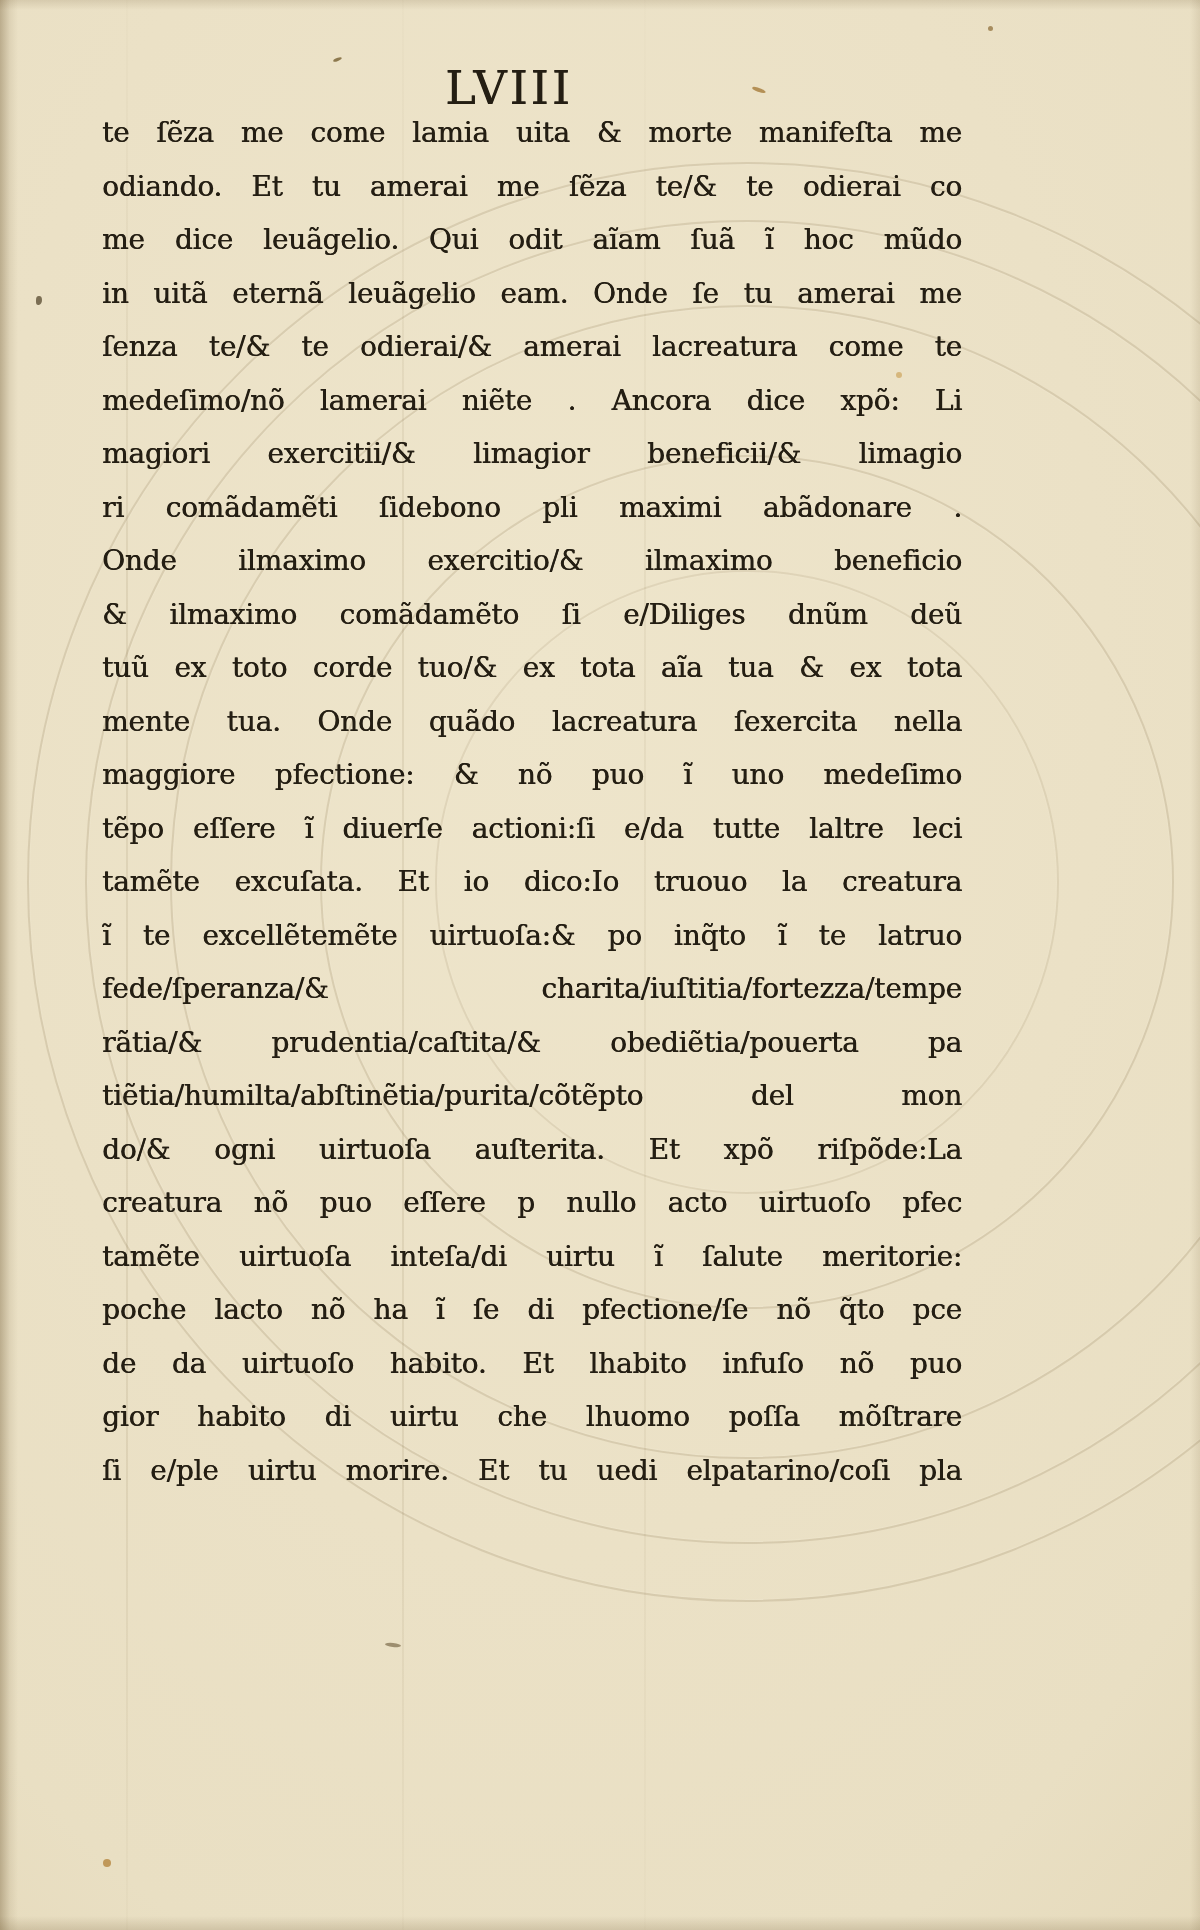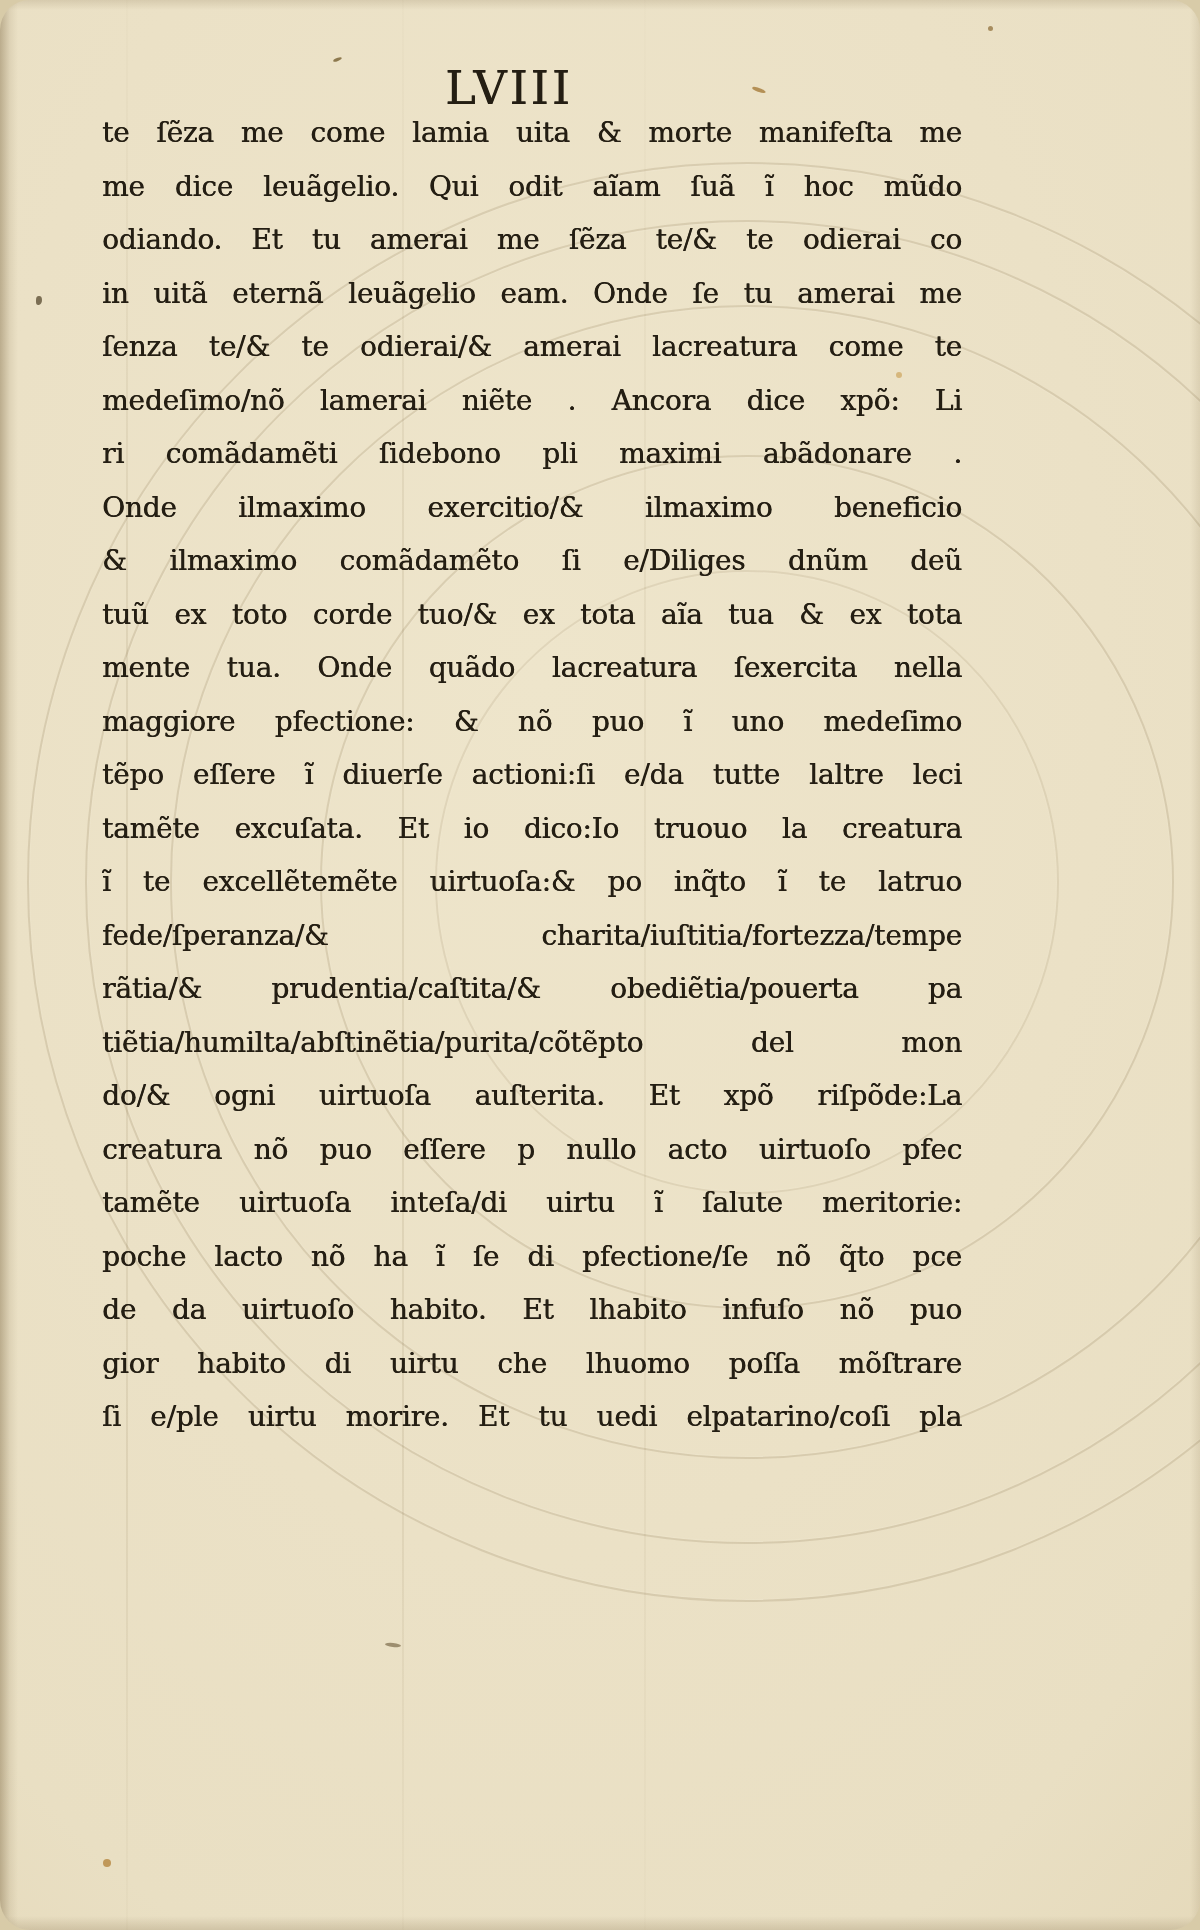--- a/index.html
+++ b/index.html
@@ -14,21 +14,20 @@
     position: relative;
     width: 1200px;
     height: 1930px;
     overflow: hidden;
     background:
       radial-gradient(ellipse 1400px 2200px at 45% 35%,
         #eee5cb 0%, #ebe1c6 40%, var(--paper, #e9dfc3) 62%,
         #e2d5b4 85%, #dbcda8 100%);
     font-family: "DejaVu Serif", "Liberation Serif", serif;
     color: var(--ink, #241e13);
-    border-radius: 30px;
   }
   
   .edge {
     position: absolute;
     pointer-events: none;
   }
   .edge-left {
     left: 0; top: 0; bottom: 0; width: 18px;
     background: linear-gradient(90deg, rgba(110,88,50,0.38), rgba(110,88,50,0.10) 55%, rgba(110,88,50,0) 100%);
   }
@@ -120,25 +119,26 @@
   <div class="stamp-circle" style="left:27px;  top:162px; width:1436px; height:1436px;"></div>
   <div class="stamp-circle" style="left:85px;  top:220px; width:1320px; height:1320px;"></div>
   <div class="stamp-circle" style="left:170px; top:305px; width:1150px; height:1150px;"></div>
   <div class="stamp-circle" style="left:320px; top:455px; width:850px;  height:850px;"></div>
   <div class="stamp-circle" style="left:435px; top:570px; width:620px;  height:620px; opacity:0.7;"></div>
 
   <div class="folio">LVIII</div>
 
   <div class="text-block">
       <div class="text-line">te ſẽza me come lamia uita &amp; morte manifeſta me</div>
+      <div class="text-line">odiando. Et tu amerai me ſẽza te/&amp; te odierai co</div>
       <div class="text-line">me dice leuãgelio. Qui odit aĩam ſuã ĩ hoc mũdo</div>
-      <div class="text-line">odiando. Et tu amerai me ſẽza te/&amp; te odierai co</div>
       <div class="text-line">in uitã eternã leuãgelio eam. Onde ſe tu amerai me</div>
       <div class="text-line">ſenza te/&amp; te odierai/&amp; amerai lacreatura come te</div>
       <div class="text-line">medeſimo/nõ lamerai niẽte . Ancora dice xpõ: Li</div>
+      <div class="text-line">magiori exercitii/&amp; limagior beneficii/&amp; limagio</div>
       <div class="text-line">ri comãdamẽti ſidebono pli maximi abãdonare .</div>
       <div class="text-line">Onde ilmaximo exercitio/&amp; ilmaximo beneficio</div>
       <div class="text-line">&amp; ilmaximo comãdamẽto ſi e/Diliges dnũm deũ</div>
       <div class="text-line">tuũ ex toto corde tuo/&amp; ex tota aĩa tua &amp; ex tota</div>
       <div class="text-line">mente tua. Onde quãdo lacreatura ſexercita nella</div>
       <div class="text-line">maggiore pfectione: &amp; nõ puo ĩ uno medeſimo</div>
       <div class="text-line">tẽpo eſſere ĩ diuerſe actioni:ſi e/da tutte laltre leci</div>
       <div class="text-line">tamẽte excuſata. Et io dico:Io truouo la creatura</div>
       <div class="text-line">ĩ te excellẽtemẽte uirtuoſa:&amp; po inq̃to ĩ te latruo</div>
       <div class="text-line">fede/ſperanza/&amp; charita/iuſtitia/fortezza/tempe</div>

